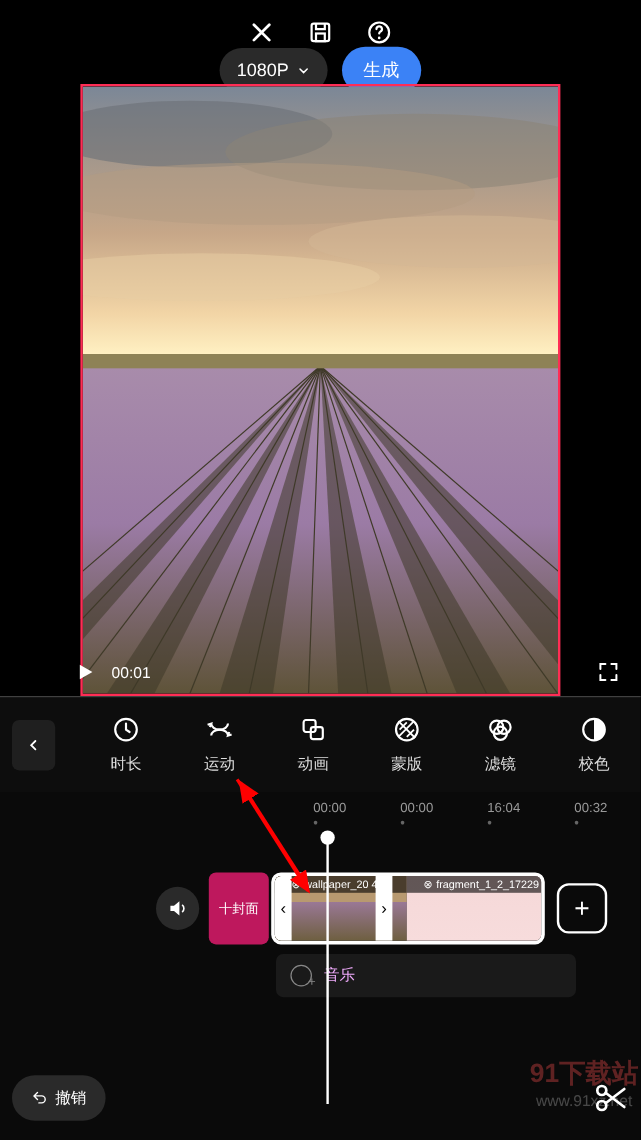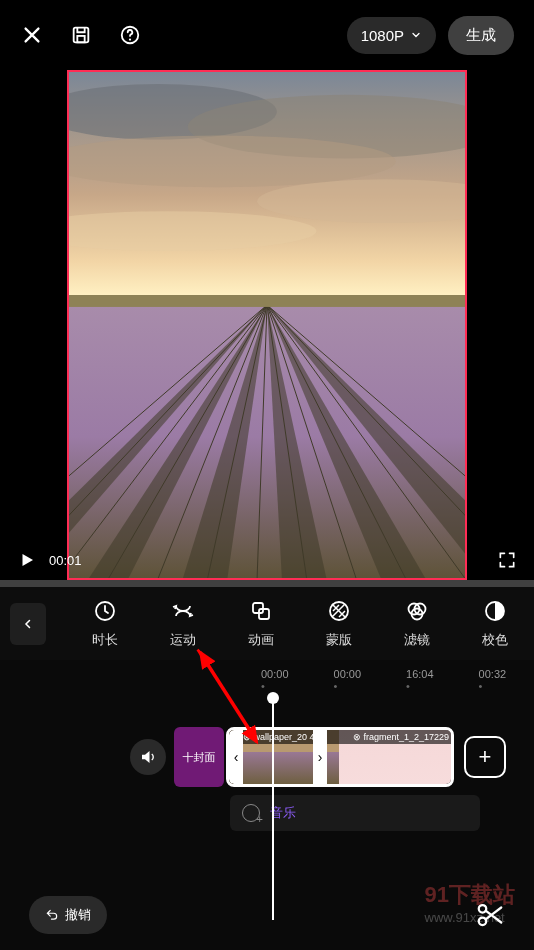--- a/index.html
+++ b/index.html
@@ -1,62 +1,62 @@
 <!DOCTYPE html>
 <html><head>
   <meta charset="utf-8">
   <style>
     * { margin:0; padding:0; box-sizing:border-box; font-family: -apple-system, sans-serif; }
     body { width:534px; height:950px; background:#000; color:#fff; overflow:hidden; position:relative; }
-    .topbar { display:flex; align-items:center; justify-content:space-between; padding:15px 20px; height:70px; }
+    .topbar { display:flex; align-items:center; padding:15px 20px; height:70px;flex-direction:column; }
     .tb-left { display:flex; align-items:center; gap:25px; }
     .icon-btn { width:24px; height:24px; display:flex; align-items:center; justify-content:center; cursor:pointer; }
     .res-btn { background:#2a2a2a; border-radius:20px; padding:10px 14px; display:flex; align-items:center; gap:6px; font-size:15px; cursor:pointer; }
-    .gen-btn { background:#404040; border-radius:20px; padding:10px 18px; font-size:15px; cursor:pointer; }
+    .gen-btn { background:#3b82f6; border-radius:20px; padding:10px 18px; font-size:15px; cursor:pointer; }
     .tb-right { display:flex; align-items:center; gap:12px; }
     .preview { width:400px; height:510px; margin:0 auto; border:2px solid #ff2d55; position:relative; overflow:hidden; }
     .scene { position:absolute; inset:0; }
     .sky { position:absolute; inset:0; height:44%; background:linear-gradient(180deg,#7b8797 0%,#a1968c 25%,#c7a788 55%,#f2d5a6 85%,#fff0c2 100%); }
     .fieldwrap { position:absolute; top:44%; left:0; right:0; bottom:0; background:linear-gradient(180deg,#8a7d5a 0%,#7a6a8a 15%,#8c6b9a 50%,#6a5a42 100%); overflow:hidden; }
-    .playbar { display:flex; align-items:center; justify-content:space-between; padding:0 15px; margin-top:-40px; height:40px; position:relative; z-index:2; }
+    .playbar { display:flex; align-items:center; justify-content:space-between; padding:0 15px; margin-top:-40px; height:40px; position:relative; z-index:2;margin-left:44px; }
     .pb-left { display:flex; align-items:center; gap:10px; }
     .pb-time { font-size:13px; }
-    .toolstrip { display:flex; align-items:center; height:80px; padding:0 0 0 10px; background:#0d0d0d; border-top:7px solid #404040; }
+    .toolstrip { display:flex; align-items:center; height:80px; padding:0 0 0 10px; background:#0d0d0d; border-top:1px solid #404040; }
     .back-btn { width:36px; height:42px; background:#1f1f1f; border-radius:6px; display:flex; align-items:center; justify-content:center; margin-right:20px; cursor:pointer; }
     .tools { display:flex; flex:1; justify-content:space-around; }
     .tool { display:flex; flex-direction:column; align-items:center; gap:8px; cursor:pointer; }
     .tool-icon { width:24px; height:24px; }
     .tool-label { font-size:13px; color:#ddd; }
     .timeline { background:#0a0a0a; height:260px; padding-top:8px; position:relative; }
     .ruler { display:flex; gap:30px; padding-left:225px; font-size:11px; color:#999;margin-left:36px; }
     .ruler span::after { content:"  •"; color:#666; margin-left:15px; }
     .timeline-content { position:relative; margin-top:35px; height:60px; display:flex; align-items:center; }
     .mute-btn { width:36px; height:36px; border-radius:50%; background:#2a2a2a; display:flex; align-items:center; justify-content:center; margin-left:130px; cursor:pointer; }
-    .cover-btn { width:50px; height:60px; background:#701a75; border-radius:6px; display:flex; align-items:center; justify-content:center; font-size:11px; margin-left:8px; cursor:pointer; }
+    .cover-btn { width:50px; height:60px; background:#be185d; border-radius:6px; display:flex; align-items:center; justify-content:center; font-size:11px; margin-left:8px; cursor:pointer; }
     .clips { display:flex; height:60px; border:3px solid #fff; border-radius:8px; margin-left:2px; overflow:hidden; position:relative; }
     .clip1 { width:110px; height:100%; background:linear-gradient(180deg,#b89970 0%,#b89970 40%,#9a7896 40%,#6e5f40 100%); position:relative; }
     .clip2 { width:112px; height:100%; background:linear-gradient(180deg,#f5d8d8 0%,#f7dcdc 100%); position:relative; }
     .clip-label { position:absolute; top:0; left:0; right:0; background:rgba(0,0,0,.6); font-size:9px; padding:2px 14px; white-space:nowrap; display:flex; align-items:center; }
     .clip-label::before { content:"⊗"; margin-right:3px; }
     .handle-l, .handle-r { position:absolute; top:0; bottom:0; width:14px; background:#fff; display:flex; align-items:center; justify-content:center; color:#000; font-size:14px; z-index:3; cursor:pointer; }
     .handle-l { left:0; border-radius:5px 0 0 5px; }
     .handle-r { right:124px; }
     .add-btn { width:42px; height:42px; border:2px solid #fff; border-radius:10px; display:flex; align-items:center; justify-content:center; margin-left:10px; font-size:22px; cursor:pointer; }
     .music-track { margin:8px 0 0 230px; width:250px; height:36px; background:#1a1a1a; border-radius:6px; display:flex; align-items:center; padding:0 12px; gap:10px; cursor:pointer; }
     .music-icon { width:18px; height:18px; border:1.5px solid #888; border-radius:50%; position:relative; }
     .music-icon::after { content:"+"; position:absolute; right:-4px; bottom:-4px; font-size:11px; color:#888; }
-    .music-label { color:#8b5cf6; font-size:13px; }
-    .bottombar { position:absolute; bottom:0; left:0; right:0; height:70px; display:flex; align-items:center; justify-content:space-between; padding:0 29px; background:#0a0a0a; }
+    .music-label { color:#f0abfc; font-size:13px; }
+    .bottombar { position:absolute; bottom:0; left:0; right:0; height:70px; display:flex; align-items:center; justify-content:space-between; padding:0 10px; background:#0a0a0a; }
     .bb-btn { background:#2a2a2a; border-radius:20px; padding:10px 16px; font-size:13px; display:flex; align-items:center; gap:6px; cursor:pointer; }
     .bb-main { display:flex; gap:26px; align-items:center; }
     .scissors { width:30px; height:30px; cursor:pointer; }
     .playhead { position:absolute; left:272px; top:38px; bottom:0; width:2px; background:#fff; z-index:5; }
     .playhead::before { content:""; position:absolute; top:-6px; left:-5px; width:12px; height:12px; background:#fff; border-radius:50%; }
     .arrow1 { position:absolute; left:188px; top:645px; width:90px; height:115px; pointer-events:none; z-index:10; }
-    .watermark { position:absolute; right:19px; bottom:25px; color:rgba(255,255,255,.25); font-size:13px; z-index:20; text-align:left; }
+    .watermark { position:absolute; right:2px; bottom:25px; color:rgba(255,255,255,.25); font-size:13px; z-index:20; text-align:center; }
     .wm-big { font-size:22px; font-weight:bold; color:rgba(255,80,80,.35); }
     svg { display:block; }
   </style>
 </head>
 <body>
 
 <div class="topbar">
   <div class="tb-left">
     <div class="icon-btn">
       <svg width="22" height="22" viewBox="0 0 24 24">

